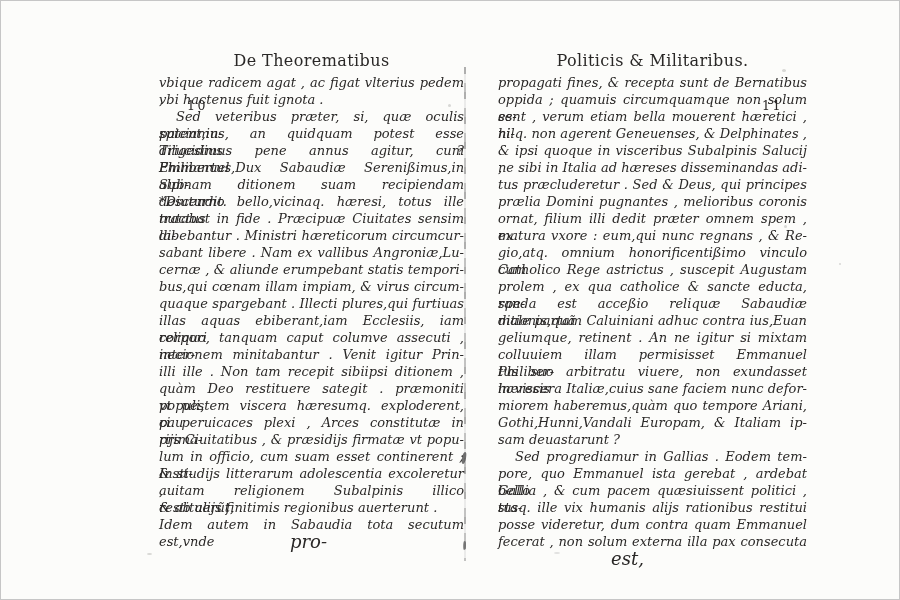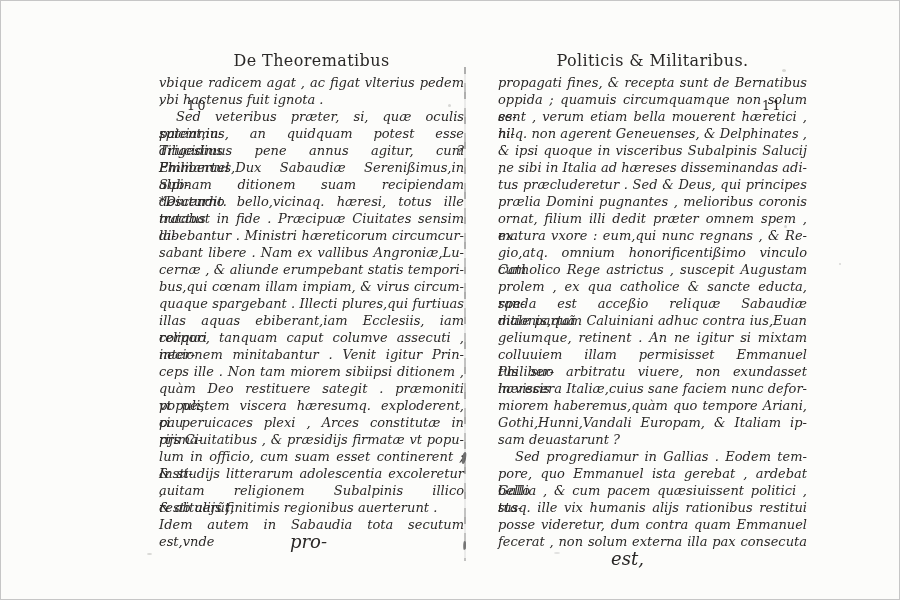--- a/index.html
+++ b/index.html
@@ -66,21 +66,21 @@
         <div class="text-line">*Diuturno bello,vicinaq. hæresi, totus ille tractus</div>
         <div class="text-line">nutabat in fide . Præcipuæ Ciuitates sensim di-</div>
         <div class="text-line">labebantur . Ministri hæreticorum circumcur-</div>
         <div class="text-line">sabant libere . Nam ex vallibus Angroniæ,Lu-</div>
         <div class="text-line">cernæ , &amp; aliunde erumpebant statis tempori-</div>
         <div class="text-line">bus,qui cœnam illam impiam, &amp; virus circum-</div>
         <div class="text-line">quaque spargebant . Illecti plures,qui furtiuas</div>
         <div class="text-line">illas aquas ebiberant,iam Ecclesiis, iam corpori</div>
         <div class="text-line">reliquo, tanquam caput columve assecuti , inter-</div>
         <div class="text-line">necionem minitabantur . Venit igitur Prin-</div>
-        <div class="text-line">ceps ille . Non tam miorem sibiipsi ditionem ,</div>
+        <div class="text-line">illi ille . Non tam recepit sibiipsi ditionem ,</div>
         <div class="text-line">quàm Deo restituere sategit . præmoniti populi,</div>
         <div class="text-line">vt pestem viscera hæresumq. exploderent, pau</div>
         <div class="text-line">ci peruicaces plexi , Arces constitutæ in prima-</div>
         <div class="text-line">rijs Ciuitatibus , &amp; præsidijs firmatæ vt popu-</div>
         <div class="text-line">lum in officio, cum suam esset continerent ; Insti-</div>
         <div class="text-line">&amp; studijs litterarum adolescentia excoleretur ,</div>
         <div class="text-line">auitam religionem Subalpinis illico restituerũt,</div>
         <div class="text-line para-end">&amp; ab alijs finitimis regionibus auerterunt .</div>
         <div class="text-line">Idem autem in Sabaudia tota secutum est,vnde</div>
       </div>

